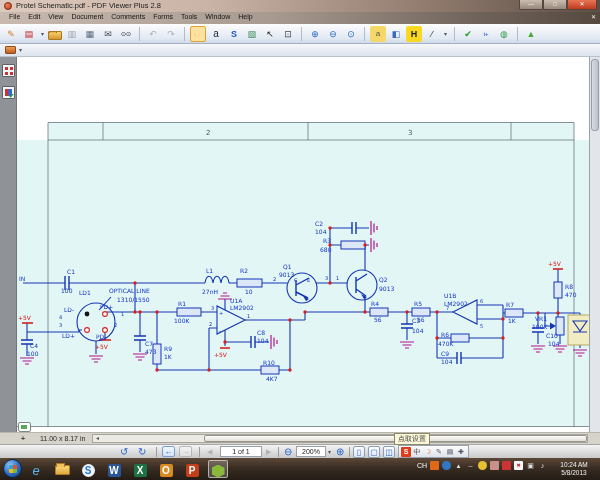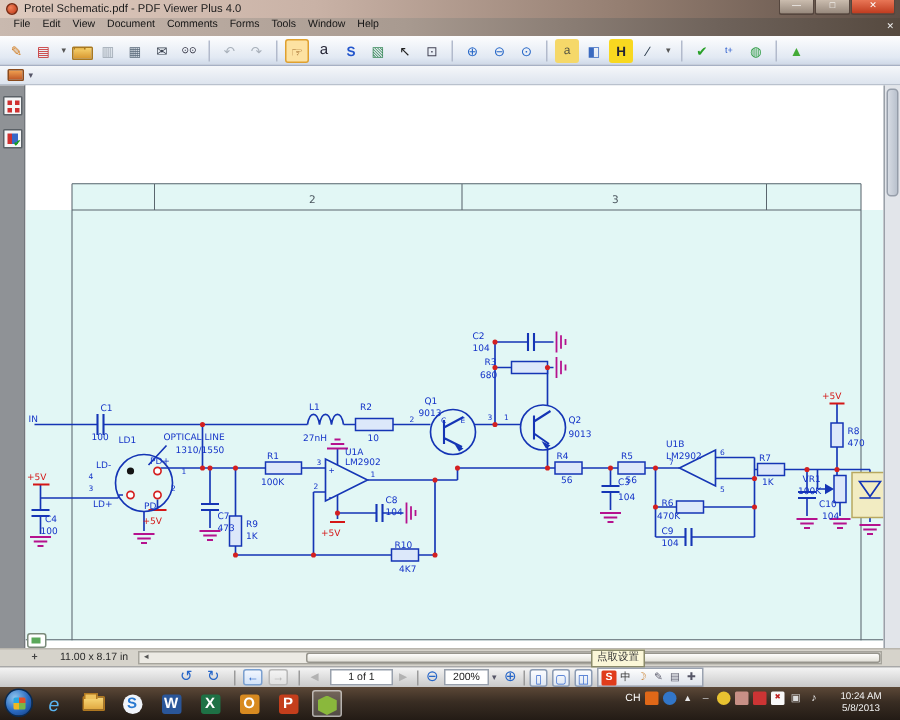--- a/index.html
+++ b/index.html
@@ -80,21 +80,21 @@
 .dot{fill:#d42020}
 #schem text{font-family:"DejaVu Sans",sans-serif}
 .lb{fill:#1433c8}.lr{fill:#d41616}.lg{fill:#49545c}
 .ledbox{fill:#f2ecc2;stroke:#b8a860;stroke-width:1}
 </style>
 </head>
 <body>
 
 <div id="titlebar">
   <span id="appicon"></span>
-  <span id="wintitle">Protel Schematic.pdf - PDF Viewer Plus 4.0</span>
+  <span id="wintitle">Protel Schematic.pdf - PDF Viewer Plus 2.8</span>
   <span class="wbtn" style="left:519px;width:24px">—</span>
   <span class="wbtn" style="left:543px;width:24px">□</span>
   <span class="wbtn" id="btnclose" style="left:567px;width:30px">✕</span>
 </div>
 
 <div id="menubar">
     <span class="mitem">File</span>
     <span class="mitem">Edit</span>
     <span class="mitem">View</span>
     <span class="mitem">Document</span>

